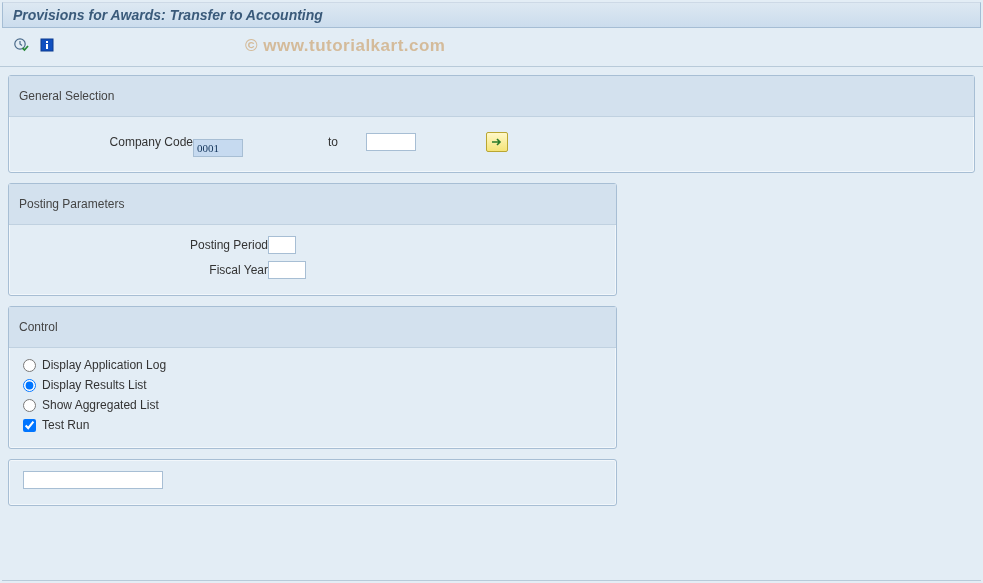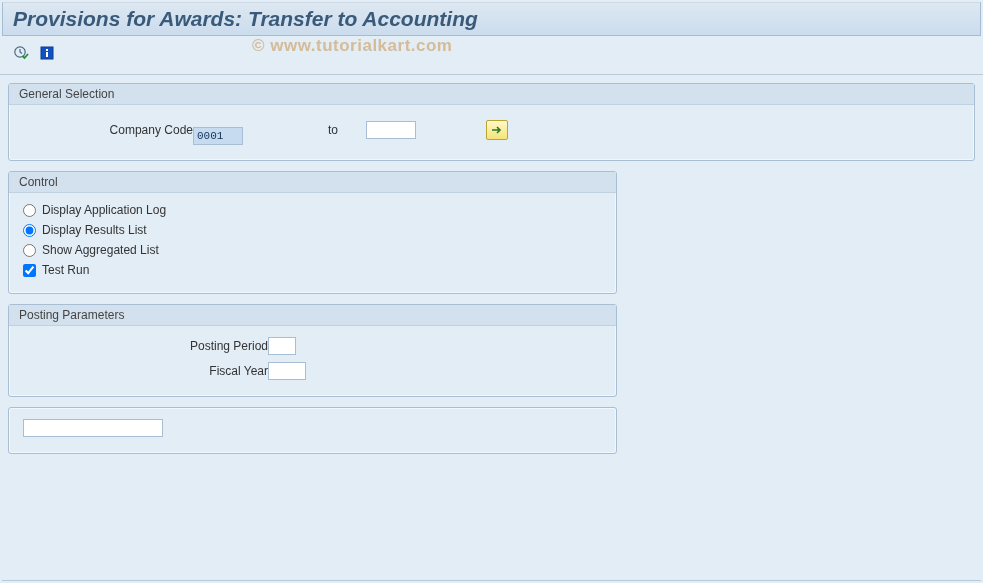--- a/index.html
+++ b/index.html
@@ -14,21 +14,21 @@
       height: 583px;
       overflow: hidden;
       font-size: 12px;
       color: #333;
     }
     .title-bar {
       background: linear-gradient(to bottom, #dde8f2, #cbdced);
       border: 1px solid #a5bdd4;
       border-top: 1px solid #cdd9e6;
       padding: 4px 10px;
-      font-size: 21px;
+      font-size: 14px;
       font-weight: bold;
       font-style: italic;
       color: #3a5a7a;
       margin: 2px;
     }
     .toolbar {
       padding: 6px 10px 10px 10px;
       border-bottom: 1px solid #b8cad9;
       margin-bottom: 4px;
       display: flex;
@@ -52,21 +52,21 @@
     .group-box {
       border: 1px solid #a7bed4;
       border-radius: 3px;
       margin-bottom: 10px;
       background: #e3edf5;
       box-shadow: inset 0 0 0 1px #f2f7fb;
     }
     .group-title {
       background: #d3e1ee;
       border-bottom: 1px solid #c0d1e0;
-      padding: 3px 10px;
+      padding: 13px 10px;
       font-size: 12px;
       color: #444;
     }
     .group-body {
       padding: 10px 14px;
     }
     .form-row {
       display: flex;
       align-items: center;
       margin-bottom: 5px;
@@ -84,21 +84,21 @@
       width: 50px;
       height: 18px;
       border: 1px solid #a7bed4;
       background: #fff;
       font-size: 11px;
       padding: 0 3px;
     }
     .input-sel {
       background: #c6daf0;
       color: #11335a;
-      font-family: Liberation Mono, monospace;
+      font-family: Liberation Serif, serif;
       margin-top: 12px;
     }
     .input-lg {
       width: 140px;
       height: 18px;
       border: 1px solid #a7bed4;
       background: #fff;
       font-size: 11px;
       padding: 0 3px;
     }
@@ -118,21 +118,21 @@
       display: flex;
       align-items: center;
       margin-bottom: 6px;
     }
     .radio-row input, .check-row input {
       margin: 0 6px 0 0;
     }
     .watermark {
       position: absolute;
       top: 36px;
-      left: 252px;
+      left: 245px;
       font-size: 17px;
       font-weight: bold;
       color: rgba(207, 167, 119, 0.72);
       pointer-events: none;
       letter-spacing: 0.5px;
     }
     .footer-shadow {
       position: absolute;
       bottom: 2px;
       left: 2px;
@@ -189,20 +189,34 @@
             <svg width="12" height="10" viewBox="0 0 12 10">
               <path d="M1 5 L8 5 M6 2 L9 5 L6 8" fill="none" stroke="#2a7a2a" stroke-width="1.6"></path>
             </svg>
           </span>
         </button>
       </div>
     </div>
   </div>
 
   <div class="group-box narrow-group">
+    <div class="group-title">Posting Parameters</div>
+    <div class="group-body">
+      <div class="form-row">
+        <span class="form-label" style="width:245px">Posting Period</span>
+        <input class="input-sm" style="width: 28px;" type="text" value="">
+      </div>
+      <div class="form-row">
+        <span class="form-label" style="width:245px">Fiscal Year</span>
+        <input class="input-sm" style="width: 38px;" type="text" value="">
+      </div>
+    </div>
+  </div>
+
+  <div class="group-box narrow-group">
     <div class="group-title">Control</div>
     <div class="group-body">
       <div class="radio-row">
         <input type="radio" name="ctrl" style="">
         <span>Display Application Log</span>
       </div>
       <div class="radio-row">
         <input type="radio" name="ctrl" checked="" style="">
         <span>Display Results List</span>
       </div>
@@ -211,34 +225,20 @@
         <span>Show Aggregated List</span>
       </div>
       <div class="check-row">
         <input type="checkbox" checked="" style="">
         <span>Test Run</span>
       </div>
     </div>
   </div>
 
   <div class="group-box narrow-group">
-    <div class="group-title">Posting Parameters</div>
-    <div class="group-body">
-      <div class="form-row">
-        <span class="form-label" style="width:245px">Posting Period</span>
-        <input class="input-sm" style="width: 28px;" type="text" value="">
-      </div>
-      <div class="form-row">
-        <span class="form-label" style="width:245px">Fiscal Year</span>
-        <input class="input-sm" style="width: 38px;" type="text" value="">
-      </div>
-    </div>
-  </div>
-
-  <div class="group-box narrow-group">
     <div class="group-body">
       <div class="form-row">
         <input class="input-lg" type="text" value="" style="">
       </div>
     </div>
   </div>
 
 </div>
 
 <div class="footer-shadow"></div>

